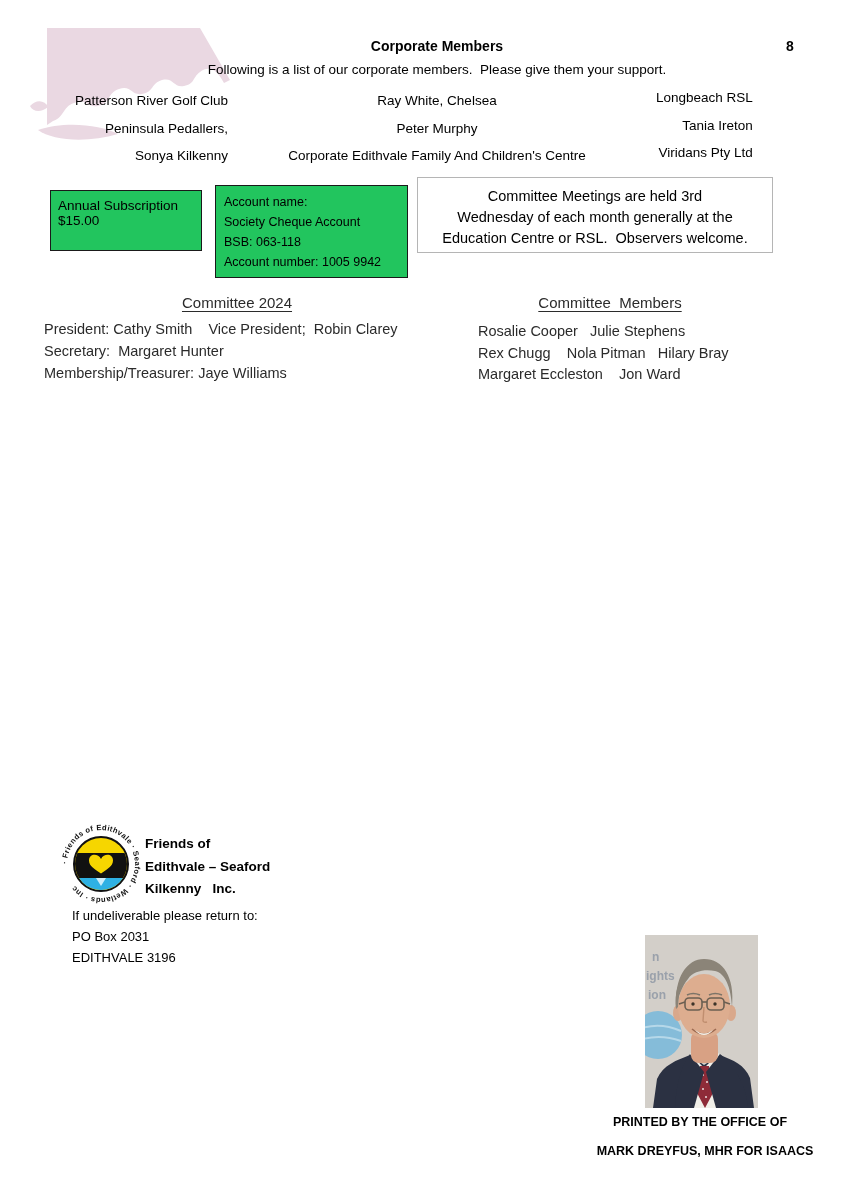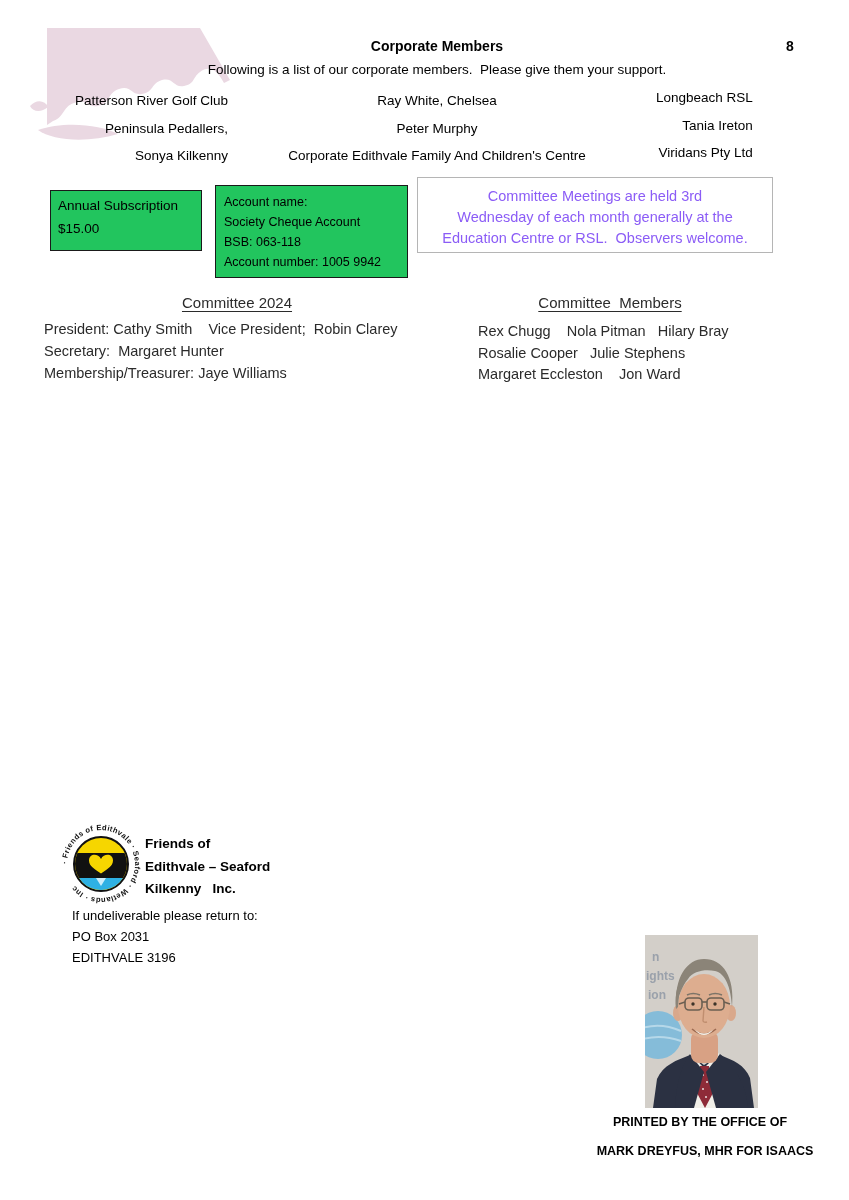--- a/index.html
+++ b/index.html
@@ -18,27 +18,27 @@
 
   .member-col { font-size:13.5px;text-align:right; }
   .member-col .row { line-height:18px; margin-bottom:9.5px; white-space:pre-wrap; }
   .col1 { left:75px; top:92px; }
   .col2 { left:270px; top:92px; width:334px; text-align:center; }
   .col3 { left:656px; top:89px; }
 
   .box { border:1px solid #1a1a1a; background:#22c55e; }
   .sub-box { left:50px; top:190px; width:152px; height:61px; padding:5px 7px; font-size:13.5px; }
   .sub-box .l1 { margin-top:2px; }
-  .sub-box .l2 { margin-top:8px; }
+  .sub-box .l2 { }
   .account-box { left:215px; top:185px; width:193px; height:93px; padding:6px 8px;
     font-size:12.5px; }
   .account-box .line { line-height:20px; }
   .meetings-box { left:417px; top:177px; width:356px; height:76px;
     border:1px solid #b5b5b5; padding-top:8px; text-align:center;
-    font-size:14.5px; color:#8b5cf6; }
+    font-size:14.5px; color:#000000; }
   .meetings-box .line { line-height:21px; white-space:pre-wrap; }
 
   .committee { color:#2b2b2b; }
   .committee .heading { text-align:center; font-size:15px; text-decoration:underline;
     text-underline-offset:3px; white-space:pre-wrap; }
   .committee .lines { margin-top:7px; font-size:14.5px; }
   .committee .line { line-height:22px; white-space:pre-wrap; }
   .committee-left { left:44px; top:294px; width:386px; }
   .committee-left .line3 { }
   .committee-right { left:478px; top:294px; width:264px; }
@@ -112,22 +112,22 @@
     <div class="lines">
       <div class="line">President: Cathy Smith    Vice President;  Robin Clarey</div>
       <div class="line">Secretary:  Margaret Hunter</div>
       <div class="line line3">Membership/Treasurer: Jaye Williams</div>
     </div>
   </div>
 
   <div class="abs committee committee-right">
     <div class="heading">Committee  Members</div>
     <div class="lines">
+      <div class="line">Rosalie Cooper   Julie Stephens</div>
       <div class="line">Rex Chugg    Nola Pitman   Hilary Bray</div>
-      <div class="line">Rosalie Cooper   Julie Stephens</div>
       <div class="line">Margaret Eccleston    Jon Ward</div>
     </div>
   </div>
 
   <div class="abs logo-wrap">
     <svg width="82" height="82" viewBox="0 0 82 82">
       <defs>
         <path id="ringPath" d="M 7 41 A 34 34 0 1 1 75 41 A 34 34 0 1 1 7 41" fill="none"></path>
         <clipPath id="innerClip">
             <circle cx="41" cy="41" r="26"></circle>

